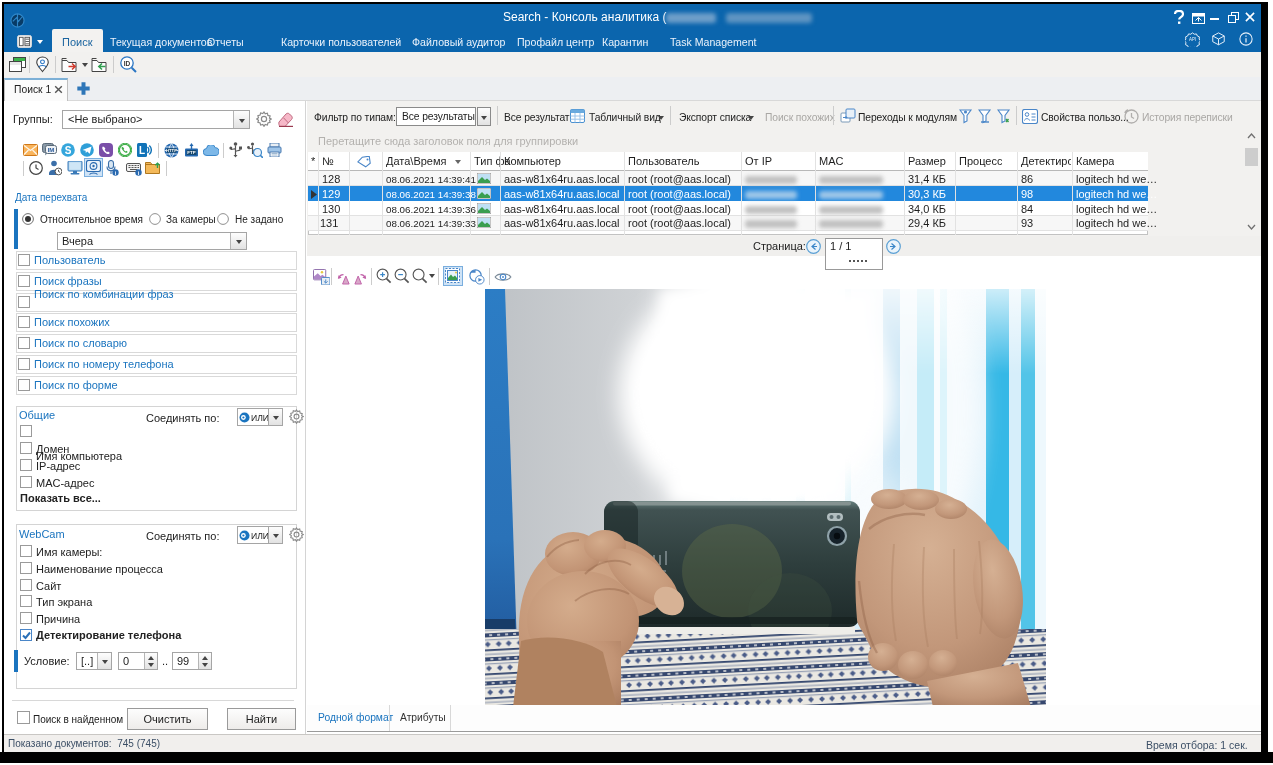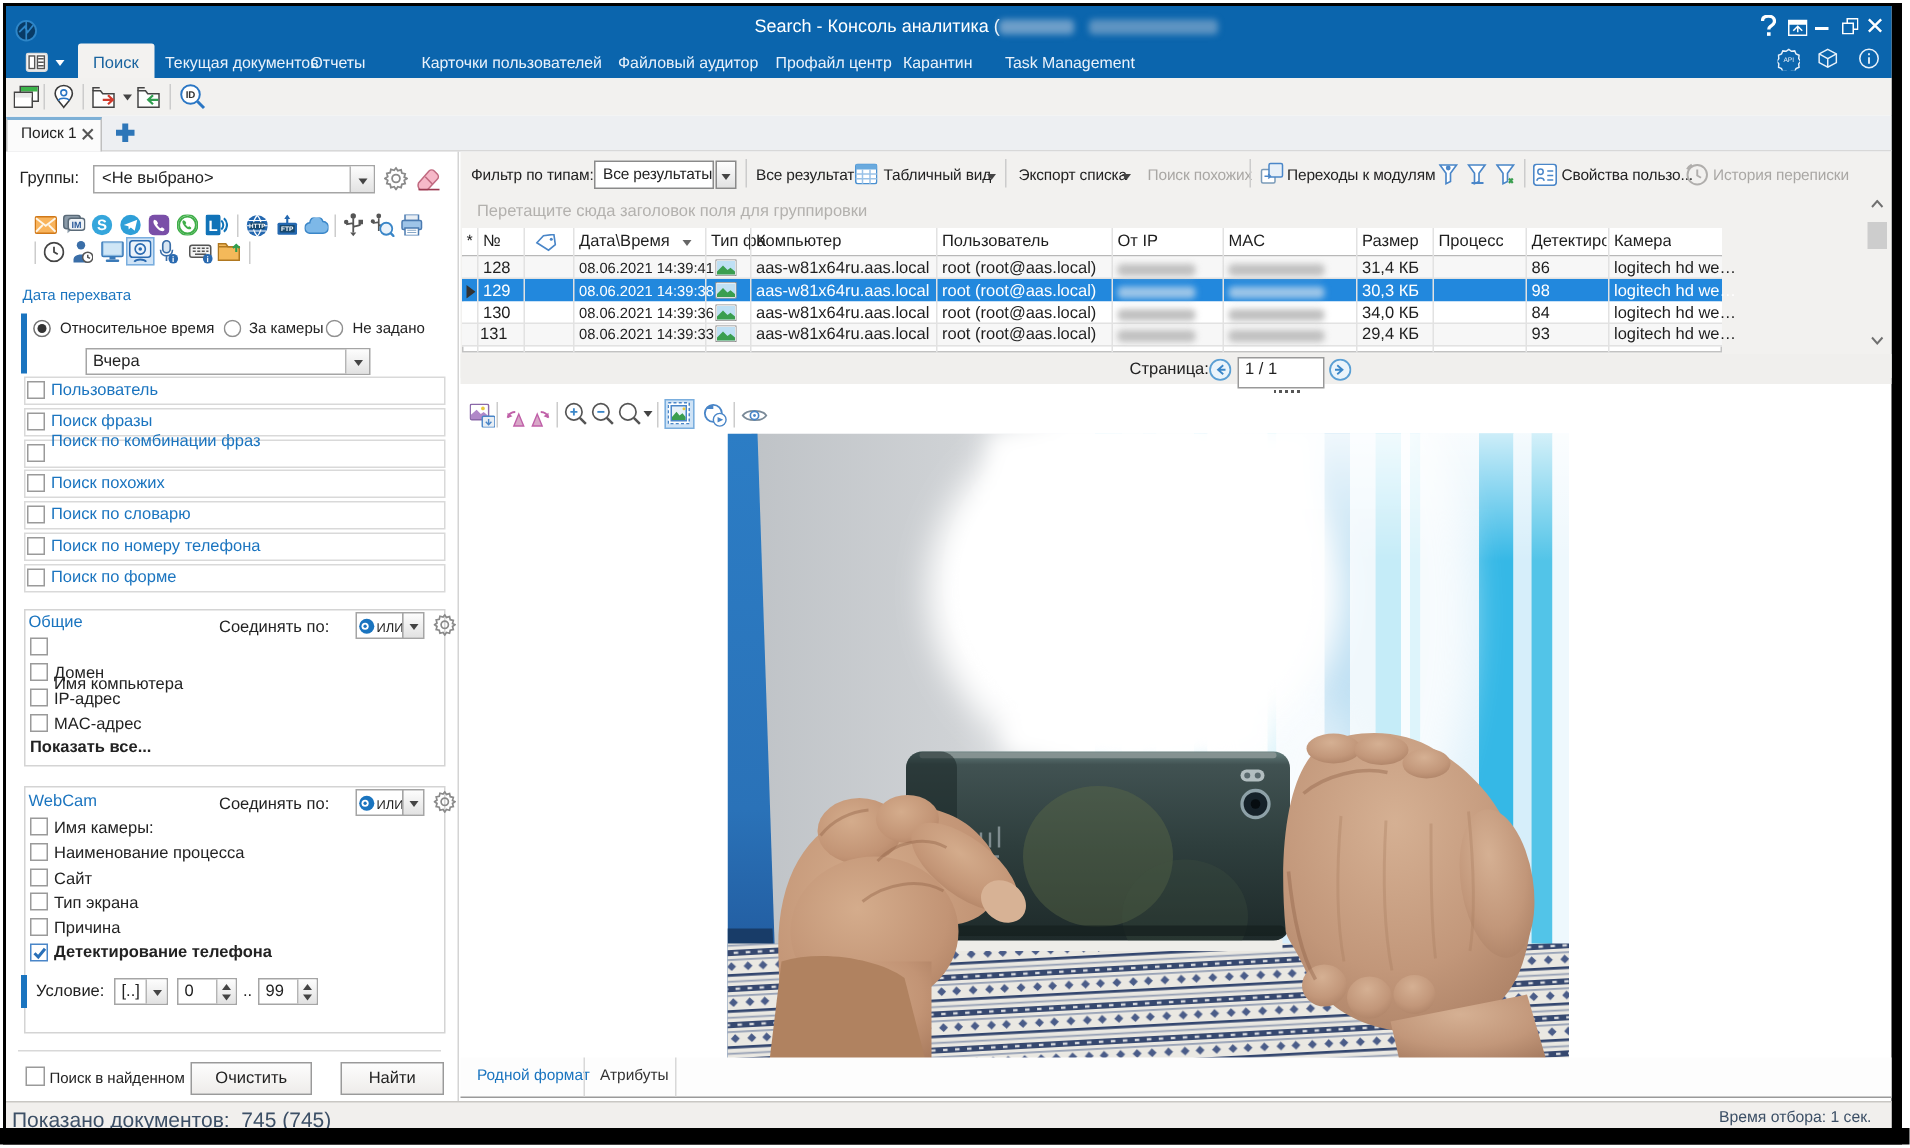--- a/index.html
+++ b/index.html
@@ -32,21 +32,21 @@
   <div class="ab" style="left:2px;top:2px;width:1266px;height:761px;background:#000"></div>
   <div class="ab" style="left:4px;top:4px;width:1257px;height:748px;background:#fff"></div>
 
   <div class="ab" style="left:4px;top:4px;width:1257px;height:48px;background:#0b65ad"></div>
 
   <div class="ab" style="left:4px;top:52px;width:1257px;height:25px;background:#f2f1ef"></div>
 
   <div class="ab" style="left:4px;top:77px;width:1257px;height:24px;background:#edeff2;border-bottom:1px solid #d8d8d8"></div>
 
   <div class="ab" style="left:4px;top:734px;width:1257px;height:18px;background:#f1efed;border-top:1px solid #c9c7c4"></div>
-  <span class="ab" style="left:8px;top:738px;font-size:14px;color:#3c4f66">Показано документов:&nbsp; 745 (745)</span>
+  <span class="ab" style="left:8px;top:738px;font-size:10px;color:#3c4f66">Показано документов:&nbsp; 745 (745)</span>
   <span class="ab" style="left:1146px;top:739px;font-size:10.5px;color:#3c4f66">Время отбора: 1 сек.</span>
   <div class="ab" style="left:0px;top:752px;width:1273px;height:11px;background:#000"></div>
 
   <svg class="ab" style="left:10px;top:13px" width="15" height="15" viewBox="0 0 16 16">
     <circle cx="8" cy="8" r="7" fill="#083b66" stroke="#2e86c8" stroke-width="1.3"></circle>
     <path d="M8 1 V15 M3 9 L7 5 L9 9 L13 4" stroke="#2e86c8" stroke-width="1.2" fill="none"></path>
   </svg>
   <span class="ab ttl" style="left:503px;top:10px">Search - Консоль аналитика (</span>
   <div class="blurb" style="left:666px;top:13px;width:50px;height:10px;background:#6d9ec9"></div>
   <div class="blurb" style="left:726px;top:13px;width:86px;height:10px;background:#5e94c2"></div>
@@ -573,21 +573,21 @@
   <svg class="ab" style="left:1247px;top:224px" width="9" height="6" viewBox="0 0 9 6">
       <path d="M1 1 L4.5 5 L8 1" stroke="#707070" stroke-width="1.3" fill="none"></path>
     </svg>
 
   <div class="ab" style="left:307px;top:236px;width:954px;height:20px;background:#f0efed"></div>
   <span class="ab lbl" style="left:753px;top:240px">Страница:</span>
   <svg class="ab" style="left:806px;top:239px" width="15" height="15" viewBox="0 0 15 15">
       <circle cx="7.5" cy="7.5" r="6.8" fill="#eaf4fb" stroke="#5a9fd4" stroke-width="1.2"></circle>
       <path d="M9.5 4.5 L6 7.5 L9.5 10.5 M6 7.5 H11" stroke="#3a86c8" stroke-width="1.2" fill="none"></path>
     </svg>
-  <div class="combo" style="left:825px;top:238px;width:58px;height:21px;border-color:#999">
+  <div class="combo" style="left:825px;top:238px;width:58px;height:32px;border-color:#999">
       <span class="ab lbl" style="left:4px;top:1px">1 / 1</span>
     </div>
   <svg class="ab" style="left:886px;top:239px" width="15" height="15" viewBox="0 0 15 15">
       <circle cx="7.5" cy="7.5" r="6.8" fill="#eaf4fb" stroke="#5a9fd4" stroke-width="1.2"></circle>
       <path d="M5.5 4.5 L9 7.5 L5.5 10.5 M9 7.5 H4" stroke="#3a86c8" stroke-width="1.2" fill="none"></path>
     </svg>
   <div class="ab" style="left:849px;top:260px;width:18px;height:2px;background:repeating-linear-gradient(90deg,#555 0 2px,transparent 2px 4px)"></div>
 
   <svg class="ab" style="left:313px;top:269px" width="17" height="16" viewBox="0 0 18 17">
       <rect x="0.5" y="0.5" width="13" height="11" rx="1" fill="#fff" stroke="#8a68a8"></rect>

